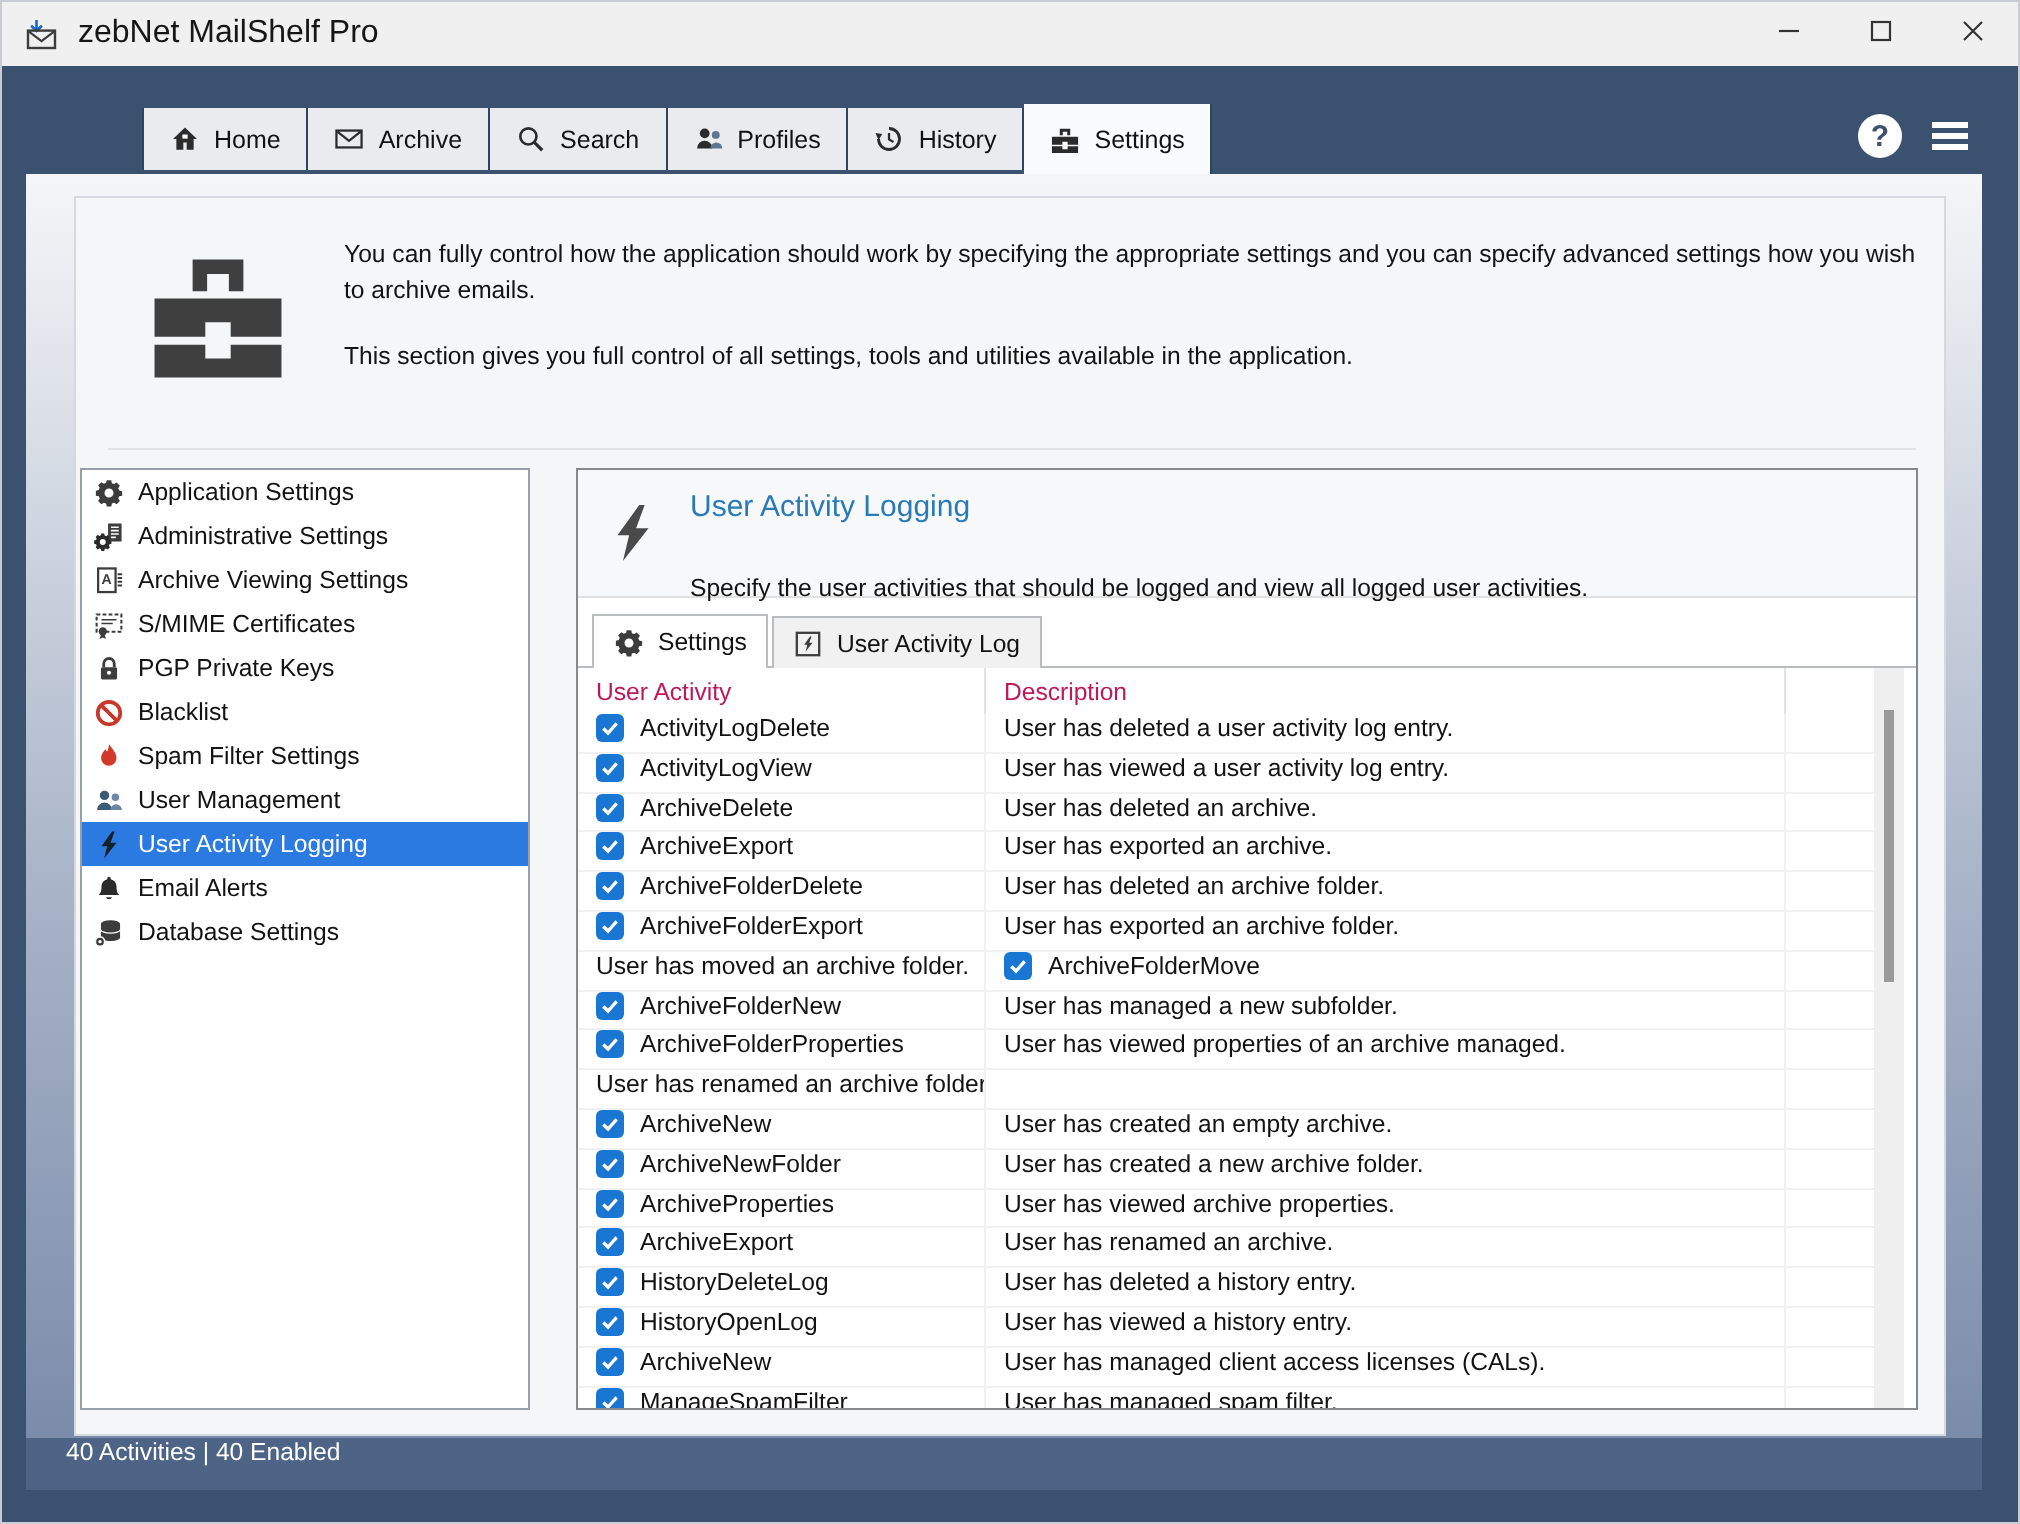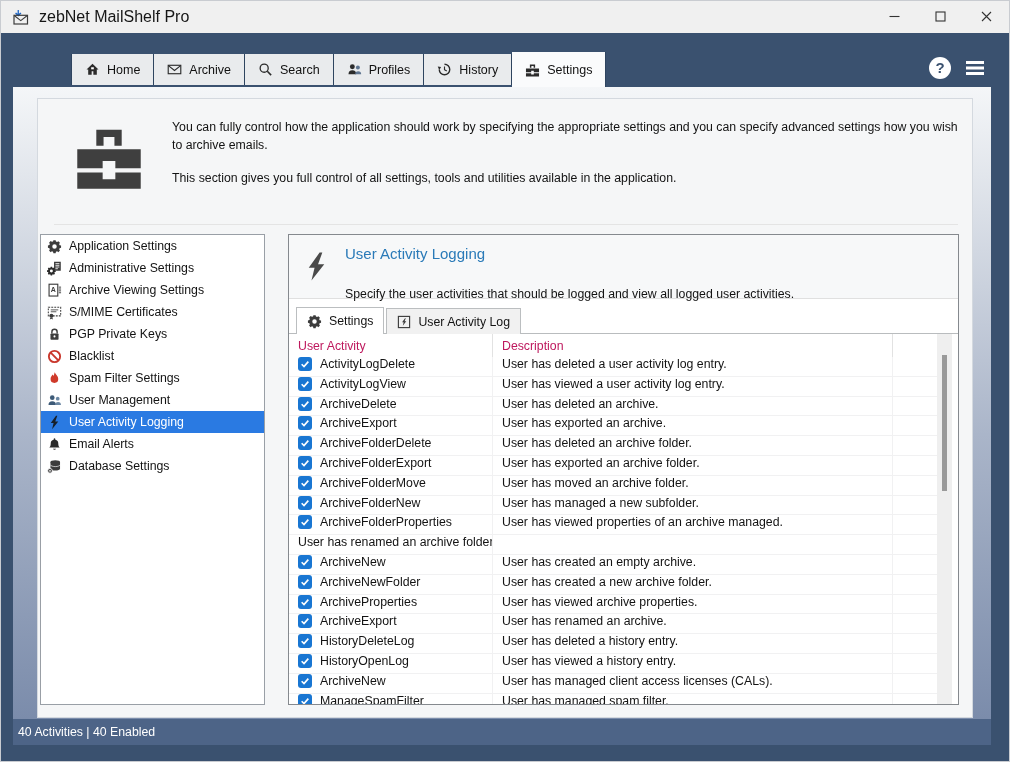--- a/index.html
+++ b/index.html
@@ -76,21 +76,21 @@
           border-bottom:1px solid #f1f1f2; font-size:12.3px; color:#131313; }
   .trow > div { display:flex; padding-left:9px; border-right:1px solid #f1f1f2; overflow:hidden; white-space:nowrap; }
   .cb { width:14px; height:14px; border-radius:3px; background:#1976d2; display:flex;
         align-items:center; justify-content:center; margin-right:8px; flex:none; }
 
   .vscroll { position:absolute; left:648px; top:99px; height:370px; width:15px; background:#efefef; }
   .vthumb { position:absolute; left:5px; top:21px; width:5px; height:136px; background:#9a9a9a; }
 
   
   .status-bar { position:absolute; left:12px; top:718px; width:978px; height:26px; background:#4d6487;
-                color:#fff; font-size:12.3px; display:flex; align-items:center; padding-left:5px; }
+                color:#fff; font-size:12.3px; display:flex; padding-left:20px; }
 </style>
 </head>
 <body>
 
 <div class="window">
 
   <div class="titlebar">
     <span class="app-icon">
         <svg width="16" height="15" viewBox="0 0 16 15" xmlns="http://www.w3.org/2000/svg">
           <path fill="#1d66c8" d="M4.6 0v3.8L3 2.4l-.9 1L5.3 6.4 8.4 3.4l-.9-1L5.9 3.8V0z"></path>
@@ -418,29 +418,29 @@
                 <svg width="10" height="10" viewBox="0 0 12 12" xmlns="http://www.w3.org/2000/svg">
                   <path d="M2 6.3 4.8 9 10 3.2" fill="none" stroke="#fff" stroke-width="2"></path>
                 </svg>
               </span>
               <span>ArchiveFolderExport</span>
             </div>
             <div>User has exported an archive folder.</div>
             <div></div>
           </div>
           <div class="trow">
+            <div>User has moved an archive folder.</div>
             <div>
               <span class="cb">
                 <svg width="10" height="10" viewBox="0 0 12 12" xmlns="http://www.w3.org/2000/svg">
                   <path d="M2 6.3 4.8 9 10 3.2" fill="none" stroke="#fff" stroke-width="2"></path>
                 </svg>
               </span>
               <span>ArchiveFolderMove</span>
             </div>
-            <div>User has moved an archive folder.</div>
             <div></div>
           </div>
           <div class="trow">
             <div>
               <span class="cb">
                 <svg width="10" height="10" viewBox="0 0 12 12" xmlns="http://www.w3.org/2000/svg">
                   <path d="M2 6.3 4.8 9 10 3.2" fill="none" stroke="#fff" stroke-width="2"></path>
                 </svg>
               </span>
               <span>ArchiveFolderNew</span>

